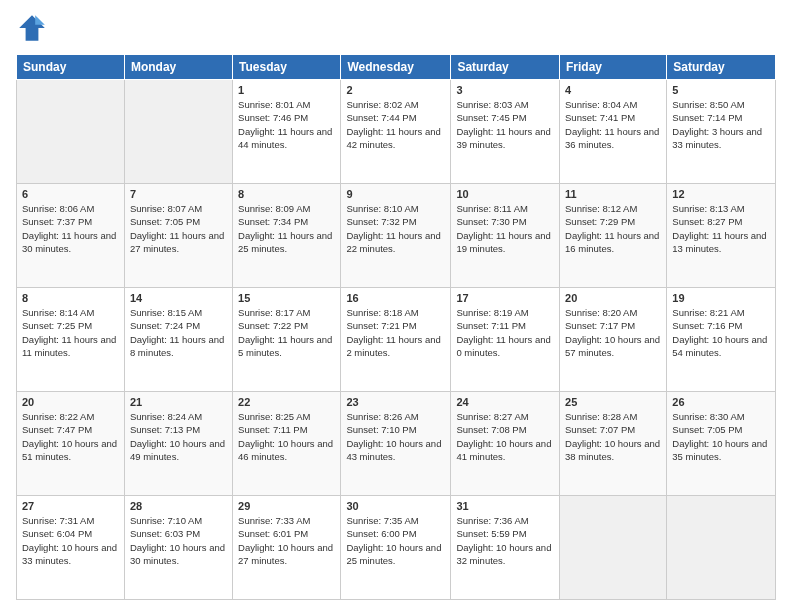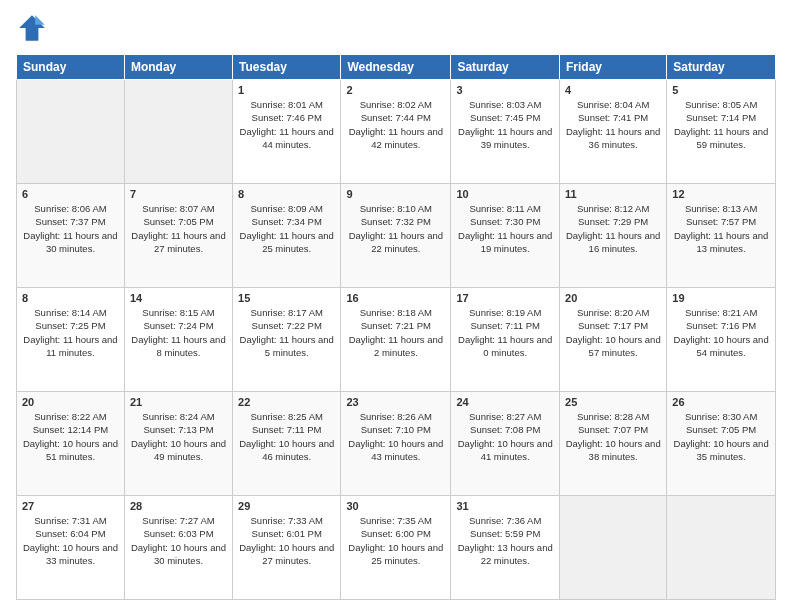--- a/index.html
+++ b/index.html
@@ -87,21 +87,20 @@
       background: #f9f9f9;
     }
     .day-number {
       font-size: 11px;
       font-weight: bold;
       display: block;
       margin-bottom: 2px;
     }
     .day-info {
       line-height: 1.4;
-      text-align: center;
     }
     td.empty {
       background: #f0f0f0 !important;
     }
   </style>
 </head>
 <body>
 
 <div class="page">
   <div class="header">
@@ -148,21 +147,21 @@
           <td>
             <span class="day-number">3</span>
             <div class="day-info"><span>Sunrise: 8:03 AM</span><br><span>Sunset: 7:45 PM</span><br><span>Daylight: 11 hours and 39 minutes.</span></div>
           </td>
           <td>
             <span class="day-number">4</span>
             <div class="day-info"><span>Sunrise: 8:04 AM</span><br><span>Sunset: 7:41 PM</span><br><span>Daylight: 11 hours and 36 minutes.</span></div>
           </td>
           <td>
             <span class="day-number">5</span>
-            <div class="day-info"><span>Sunrise: 8:05 AM</span><br><span>Sunset: 7:14 PM</span><br><span>Daylight: 11 hours and 59 minutes.</span></div>
+            <div class="day-info"><span>Sunrise: 8:50 AM</span><br><span>Sunset: 7:14 PM</span><br><span>Daylight: 3 hours and 33 minutes.</span></div>
           </td>
         </tr>
         <tr>
           <td>
             <span class="day-number">6</span>
             <div class="day-info"><span>Sunrise: 8:06 AM</span><br><span>Sunset: 7:37 PM</span><br><span>Daylight: 11 hours and 30 minutes.</span></div>
           </td>
           <td>
             <span class="day-number">7</span>
             <div class="day-info"><span>Sunrise: 8:07 AM</span><br><span>Sunset: 7:05 PM</span><br><span>Daylight: 11 hours and 27 minutes.</span></div>
@@ -178,21 +177,21 @@
           <td>
             <span class="day-number">10</span>
             <div class="day-info"><span>Sunrise: 8:11 AM</span><br><span>Sunset: 7:30 PM</span><br><span>Daylight: 11 hours and 19 minutes.</span></div>
           </td>
           <td>
             <span class="day-number">11</span>
             <div class="day-info"><span>Sunrise: 8:12 AM</span><br><span>Sunset: 7:29 PM</span><br><span>Daylight: 11 hours and 16 minutes.</span></div>
           </td>
           <td>
             <span class="day-number">12</span>
-            <div class="day-info"><span>Sunrise: 8:13 AM</span><br><span>Sunset: 7:57 PM</span><br><span>Daylight: 11 hours and 13 minutes.</span></div>
+            <div class="day-info"><span>Sunrise: 8:13 AM</span><br><span>Sunset: 8:27 PM</span><br><span>Daylight: 11 hours and 13 minutes.</span></div>
           </td>
         </tr>
         <tr>
           <td>
             <span class="day-number">8</span>
             <div class="day-info"><span>Sunrise: 8:14 AM</span><br><span>Sunset: 7:25 PM</span><br><span>Daylight: 11 hours and 11 minutes.</span></div>
           </td>
           <td>
             <span class="day-number">14</span>
             <div class="day-info"><span>Sunrise: 8:15 AM</span><br><span>Sunset: 7:24 PM</span><br><span>Daylight: 11 hours and 8 minutes.</span></div>
@@ -214,21 +213,21 @@
             <div class="day-info"><span>Sunrise: 8:20 AM</span><br><span>Sunset: 7:17 PM</span><br><span>Daylight: 10 hours and 57 minutes.</span></div>
           </td>
           <td>
             <span class="day-number">19</span>
             <div class="day-info"><span>Sunrise: 8:21 AM</span><br><span>Sunset: 7:16 PM</span><br><span>Daylight: 10 hours and 54 minutes.</span></div>
           </td>
         </tr>
         <tr>
           <td>
             <span class="day-number">20</span>
-            <div class="day-info"><span>Sunrise: 8:22 AM</span><br><span>Sunset: 12:14 PM</span><br><span>Daylight: 10 hours and 51 minutes.</span></div>
+            <div class="day-info"><span>Sunrise: 8:22 AM</span><br><span>Sunset: 7:47 PM</span><br><span>Daylight: 10 hours and 51 minutes.</span></div>
           </td>
           <td>
             <span class="day-number">21</span>
             <div class="day-info"><span>Sunrise: 8:24 AM</span><br><span>Sunset: 7:13 PM</span><br><span>Daylight: 10 hours and 49 minutes.</span></div>
           </td>
           <td>
             <span class="day-number">22</span>
             <div class="day-info"><span>Sunrise: 8:25 AM</span><br><span>Sunset: 7:11 PM</span><br><span>Daylight: 10 hours and 46 minutes.</span></div>
           </td>
           <td>
@@ -248,32 +247,32 @@
             <div class="day-info"><span>Sunrise: 8:30 AM</span><br><span>Sunset: 7:05 PM</span><br><span>Daylight: 10 hours and 35 minutes.</span></div>
           </td>
         </tr>
         <tr>
           <td>
             <span class="day-number">27</span>
             <div class="day-info"><span>Sunrise: 7:31 AM</span><br><span>Sunset: 6:04 PM</span><br><span>Daylight: 10 hours and 33 minutes.</span></div>
           </td>
           <td>
             <span class="day-number">28</span>
-            <div class="day-info"><span>Sunrise: 7:27 AM</span><br><span>Sunset: 6:03 PM</span><br><span>Daylight: 10 hours and 30 minutes.</span></div>
+            <div class="day-info"><span>Sunrise: 7:10 AM</span><br><span>Sunset: 6:03 PM</span><br><span>Daylight: 10 hours and 30 minutes.</span></div>
           </td>
           <td>
             <span class="day-number">29</span>
             <div class="day-info"><span>Sunrise: 7:33 AM</span><br><span>Sunset: 6:01 PM</span><br><span>Daylight: 10 hours and 27 minutes.</span></div>
           </td>
           <td>
             <span class="day-number">30</span>
             <div class="day-info"><span>Sunrise: 7:35 AM</span><br><span>Sunset: 6:00 PM</span><br><span>Daylight: 10 hours and 25 minutes.</span></div>
           </td>
           <td>
             <span class="day-number">31</span>
-            <div class="day-info"><span>Sunrise: 7:36 AM</span><br><span>Sunset: 5:59 PM</span><br><span>Daylight: 13 hours and 22 minutes.</span></div>
+            <div class="day-info"><span>Sunrise: 7:36 AM</span><br><span>Sunset: 5:59 PM</span><br><span>Daylight: 10 hours and 32 minutes.</span></div>
           </td>
           <td class="empty"></td>
           <td class="empty"></td>
         </tr>
       </tbody>
   </table>
 </div>
 
 </body></html>

